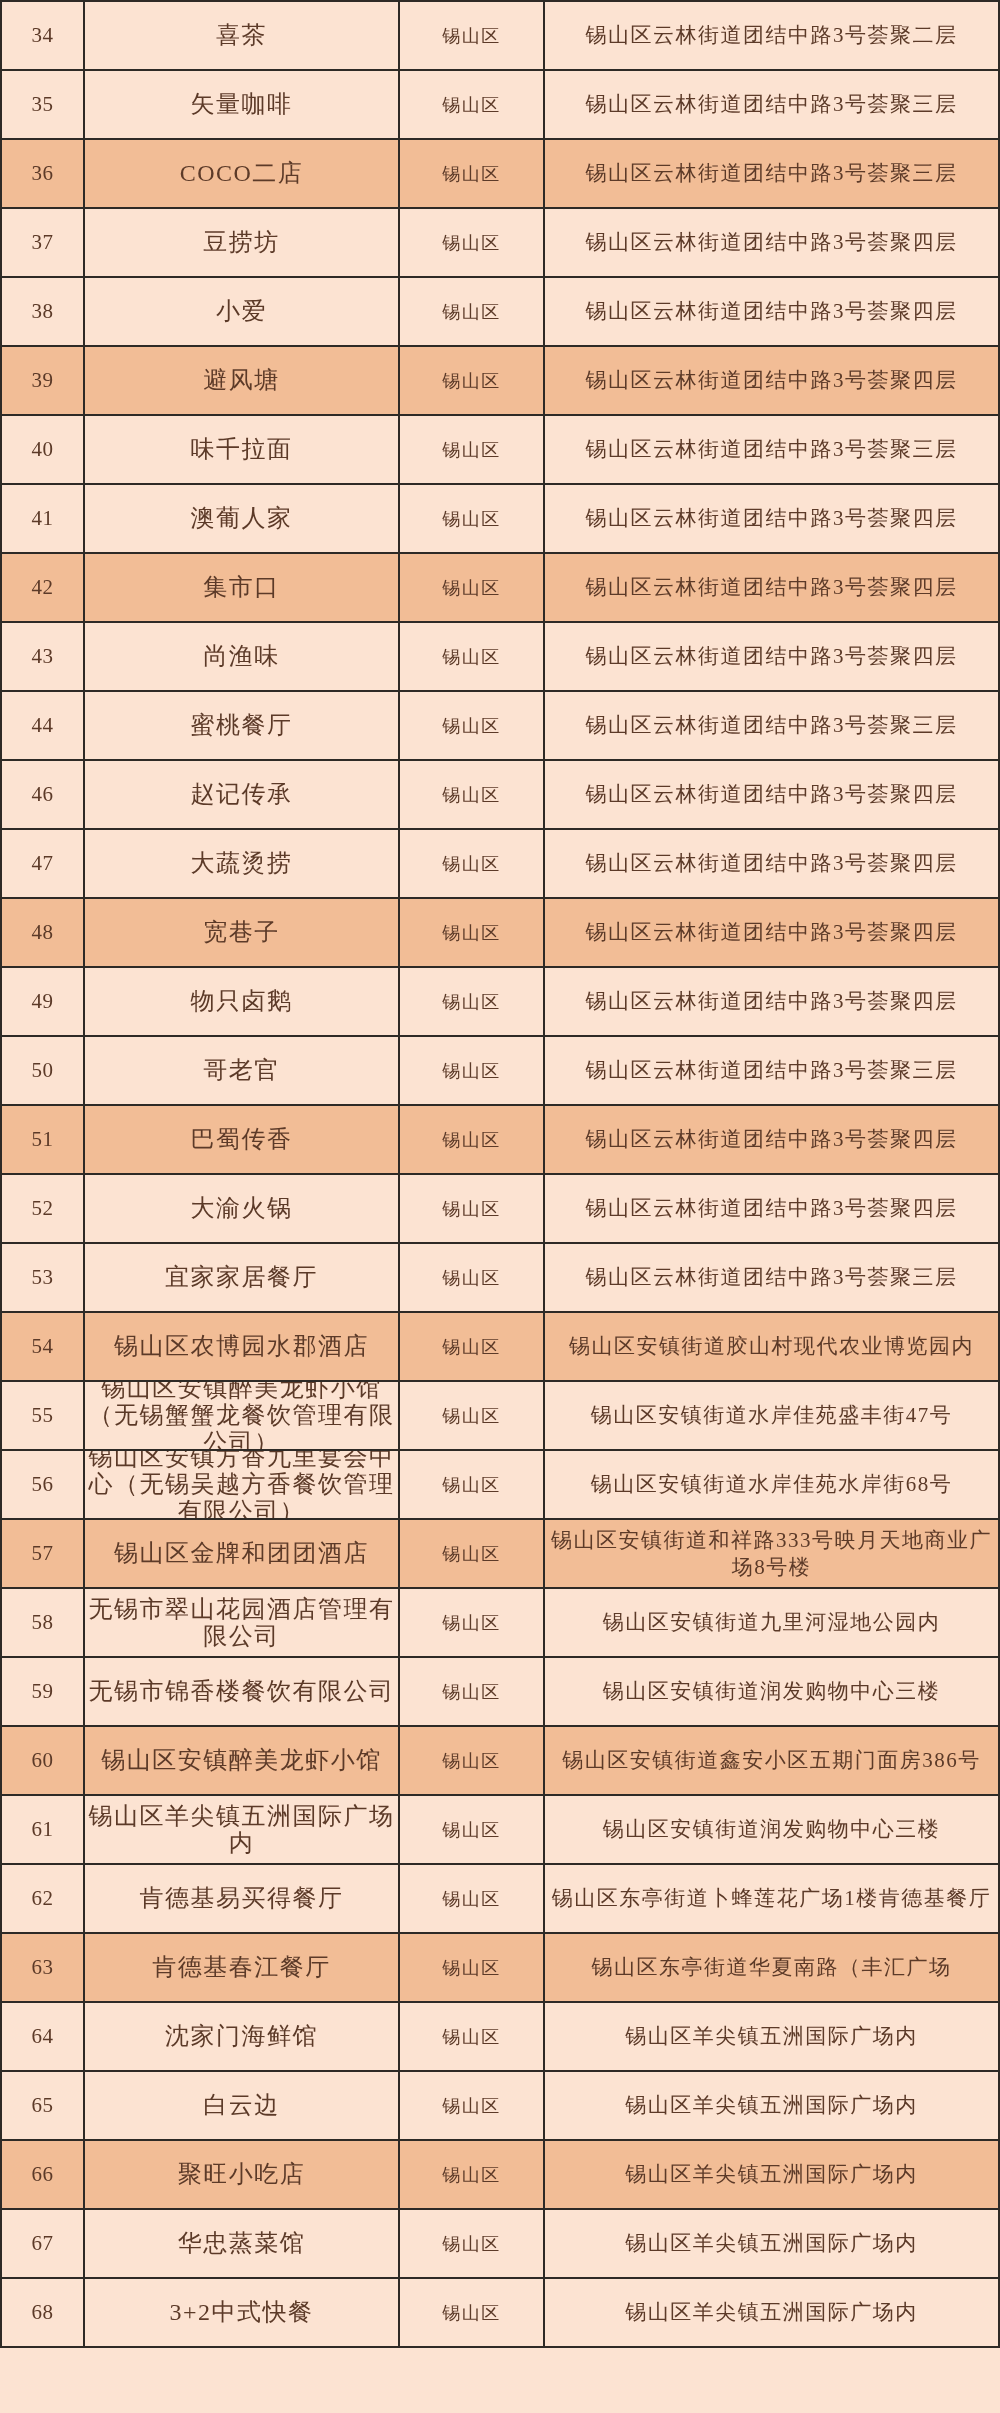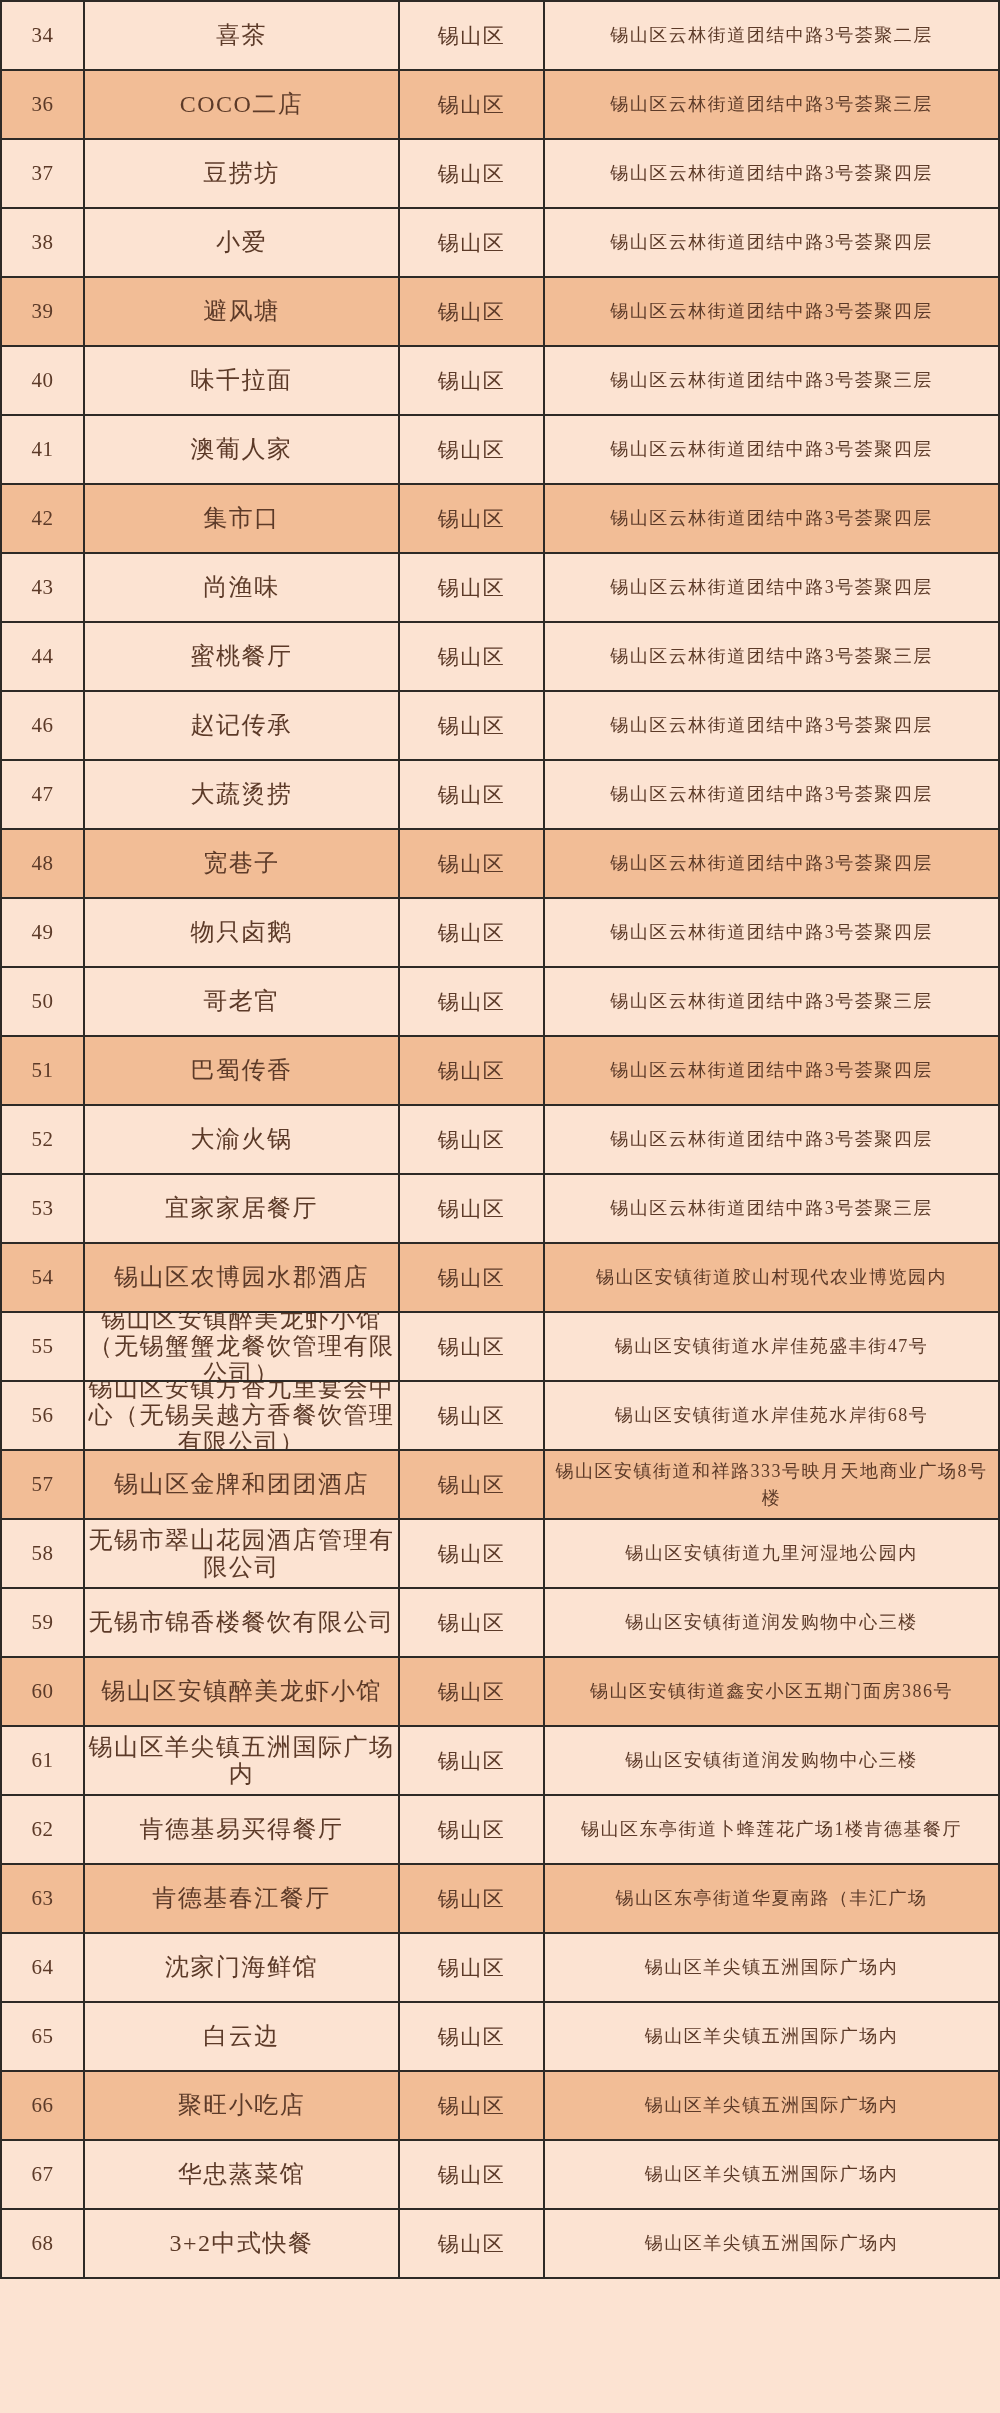--- a/index.html
+++ b/index.html
@@ -50,23 +50,23 @@
     overflow:hidden;
     padding:0 2px;
     box-sizing:border-box;
   }
   .num{ font-size:21px; letter-spacing:0.5px; }
   .name{
     font-size:24px;
     line-height:27px;
     letter-spacing:1.5px;
   }
-  .dist{ font-size:21px; letter-spacing:1.5px; }
+  .dist{ font-size:18px; letter-spacing:1.5px; }
   .addr{
-    font-size:18px;
+    font-size:21px;
     line-height:27px;
     letter-spacing:1.5px;
   }
 </style>
 </head>
 <body>
 
 <div class="page">
   <table class="venues">
     <colgroup>
@@ -83,20 +83,34 @@
     <td>
             <div class="cellwrap name">喜茶</div>
           </td>
     <td>
             <div class="cellwrap dist">锡山区</div>
           </td>
     <td>
             <div class="cellwrap addr">锡山区云林街道团结中路3号荟聚二层</div>
           </td>
   </tr>
+        <tr>
+    <td>
+            <div class="cellwrap num">35</div>
+          </td>
+    <td>
+            <div class="cellwrap name">矢量咖啡</div>
+          </td>
+    <td>
+            <div class="cellwrap dist">锡山区</div>
+          </td>
+    <td>
+            <div class="cellwrap addr">锡山区云林街道团结中路3号荟聚三层</div>
+          </td>
+  </tr>
         <tr class="alt">
     <td>
             <div class="cellwrap num">36</div>
           </td>
     <td>
             <div class="cellwrap name">COCO二店</div>
           </td>
     <td>
             <div class="cellwrap dist">锡山区</div>
           </td>

